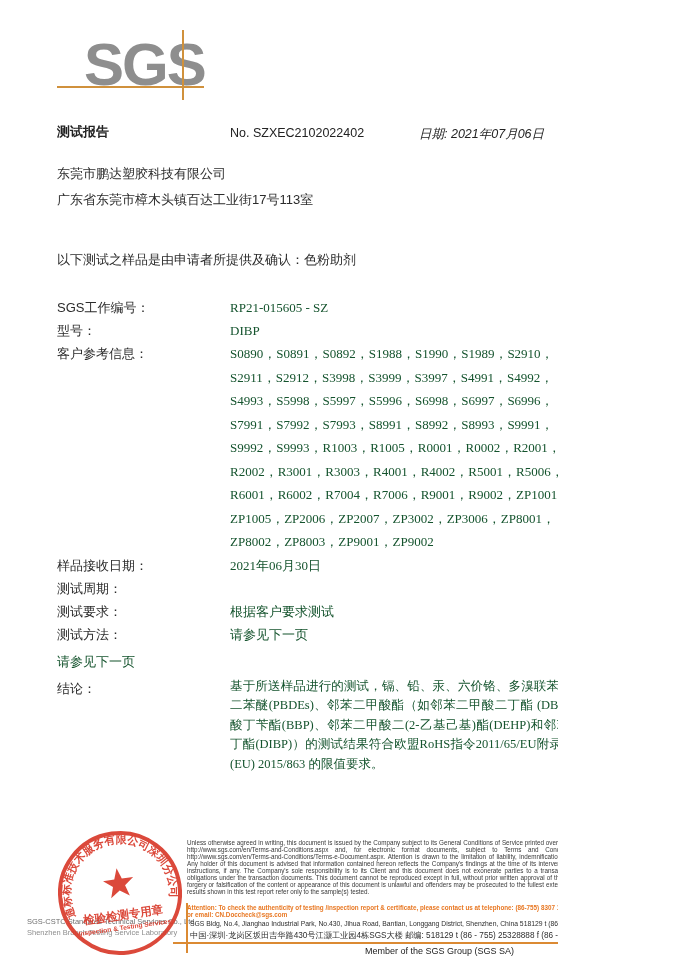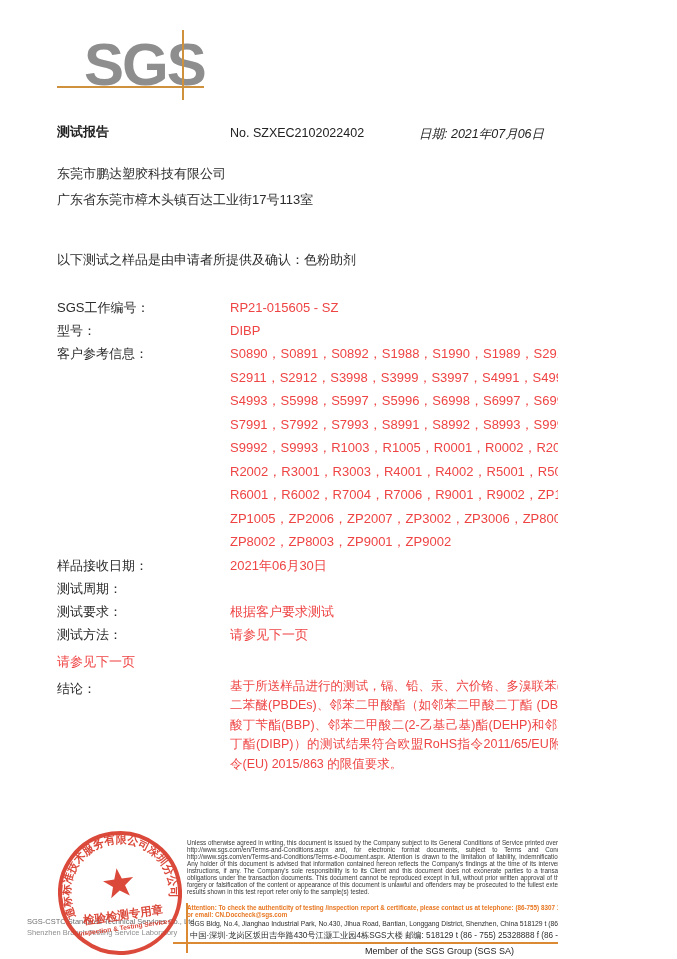--- a/index.html
+++ b/index.html
@@ -38,21 +38,21 @@
   
   .applicant { position: absolute; left: 57px; top: 161px; font-size: 13px; line-height: 26px; color: #2b2b2b; }
 
   
   .intro { position: absolute; left: 57px; top: 251px; font-size: 13px; color: #2b2b2b; }
 
   
   .fields { position: absolute; left: 57px; top: 276px; width: 577px; margin-top: 20px; }
   .frow { display: flex; align-items: flex-start; }
   .flabel { flex: 0 0 173px; font-size: 13px; line-height: 23px; color: #2b2b2b; }
-  .fvalue { flex: 1; font-size: 13px; line-height: 23px; color: #ef4444; }
+  .fvalue { flex: 1; font-size: 13px; line-height: 23px; color: #14532d; font-family: Liberation Serif, serif; }
   .fvalue.multi { line-height: 23.5px; }
   .pre { white-space: pre-line; }
   .frow.gap { margin-top: 4px; }
   .fvalue.para { font-size: 12.5px; line-height: 19.5px; text-align: justify; }
 
   
   .company-lines {
     position: absolute; left: 27px; top: 916px; width: 170px;
     font-size: 7.5px; line-height: 11px; color: #8f8f8f;
   }

